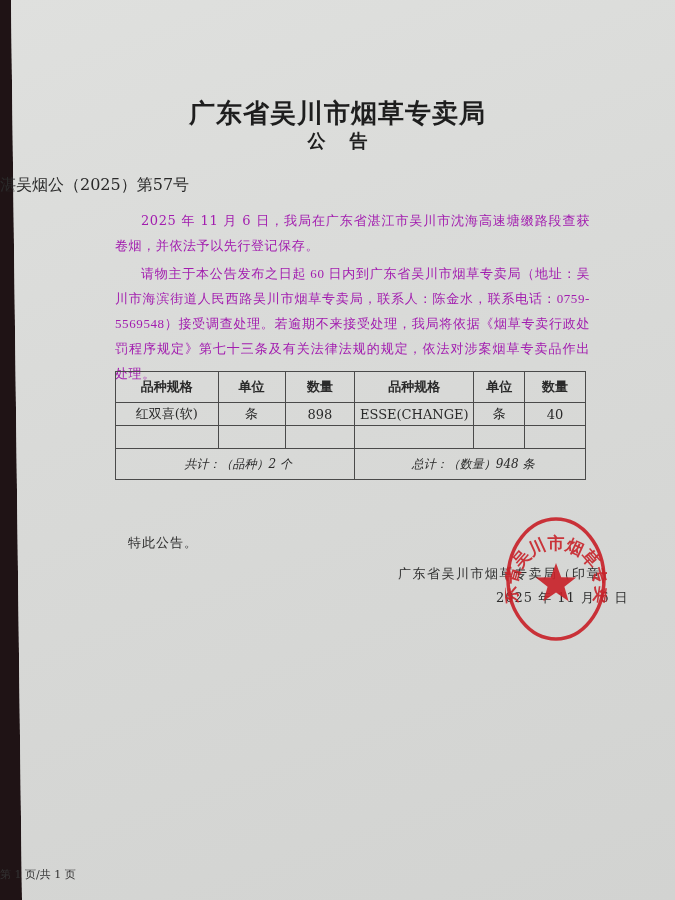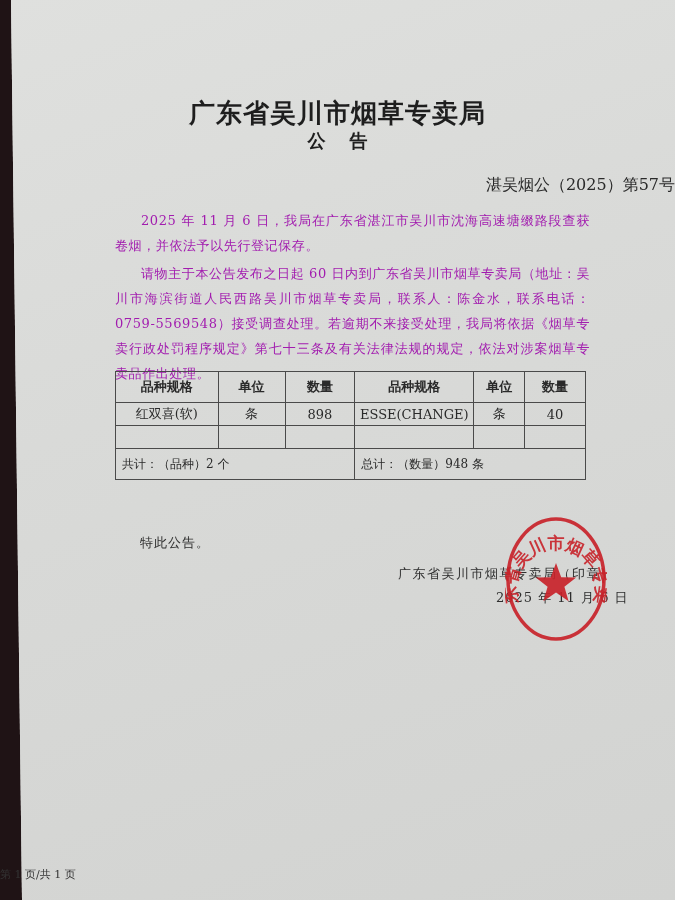--- a/index.html
+++ b/index.html
@@ -57,37 +57,37 @@
       letter-spacing: 24px;
       padding-left: 24px;
       box-sizing: border-box;
       color: #1e1e1e;
     }
     .docno {
       position: absolute;
       top: 175px;
       left: 0;
       width: 675px;
-      text-align: right;
+      text-align: left;
       font-size: 16px;
       color: #2a2a2a;
     }
     .para {
       position: absolute;
       left: 115px;
       width: 475px;
       font-size: 13px;
       line-height: 25px;
       letter-spacing: 0.6px;
       text-indent: 26px;
       text-align: justify;
       color: #a21caf;
     }
     .para1 { top: 208px; }
-    .para2 { top: 261px; }
+    .para2 { top: 261px; font-family: Liberation Serif, serif; }
     table.goods {
       position: absolute;
       left: 115px;
       top: 371px;
       width: 471px;
       border-collapse: collapse;
       font-size: 13px;
       color: #2a2a2a;
     }
     table.goods td, table.goods th {
@@ -97,30 +97,29 @@
       font-weight: normal;
     }
     table.goods th {
       font-family: "DejaVu Sans", "Liberation Sans", sans-serif;
       font-weight: bold;
       font-size: 13px;
       height: 30px;
     }
     table.goods tr.data td { height: 22px; }
     table.goods tr.blank td { height: 22px; }
-    table.goods tr.total td { height: 30px; text-align: left; padding-left: 6px; font-size: 12px; }
+    table.goods tr.total td { height: 30px; text-align: center; padding-left: 6px; font-size: 12px; font-style: italic; }
     table.goods tr.remark td { height: 30px; }
     .closing {
       position: absolute;
       left: 128px;
       top: 534px;
       font-size: 13px;
       letter-spacing: 1px;
       color: #2e2e2e;
-      margin-left: 12px;
     }
     .sign-org {
       position: absolute;
       left: 398px;
       top: 565px;
       font-size: 13px;
       letter-spacing: 1.5px;
       color: #2e2e2e;
     }
     .sign-date {

